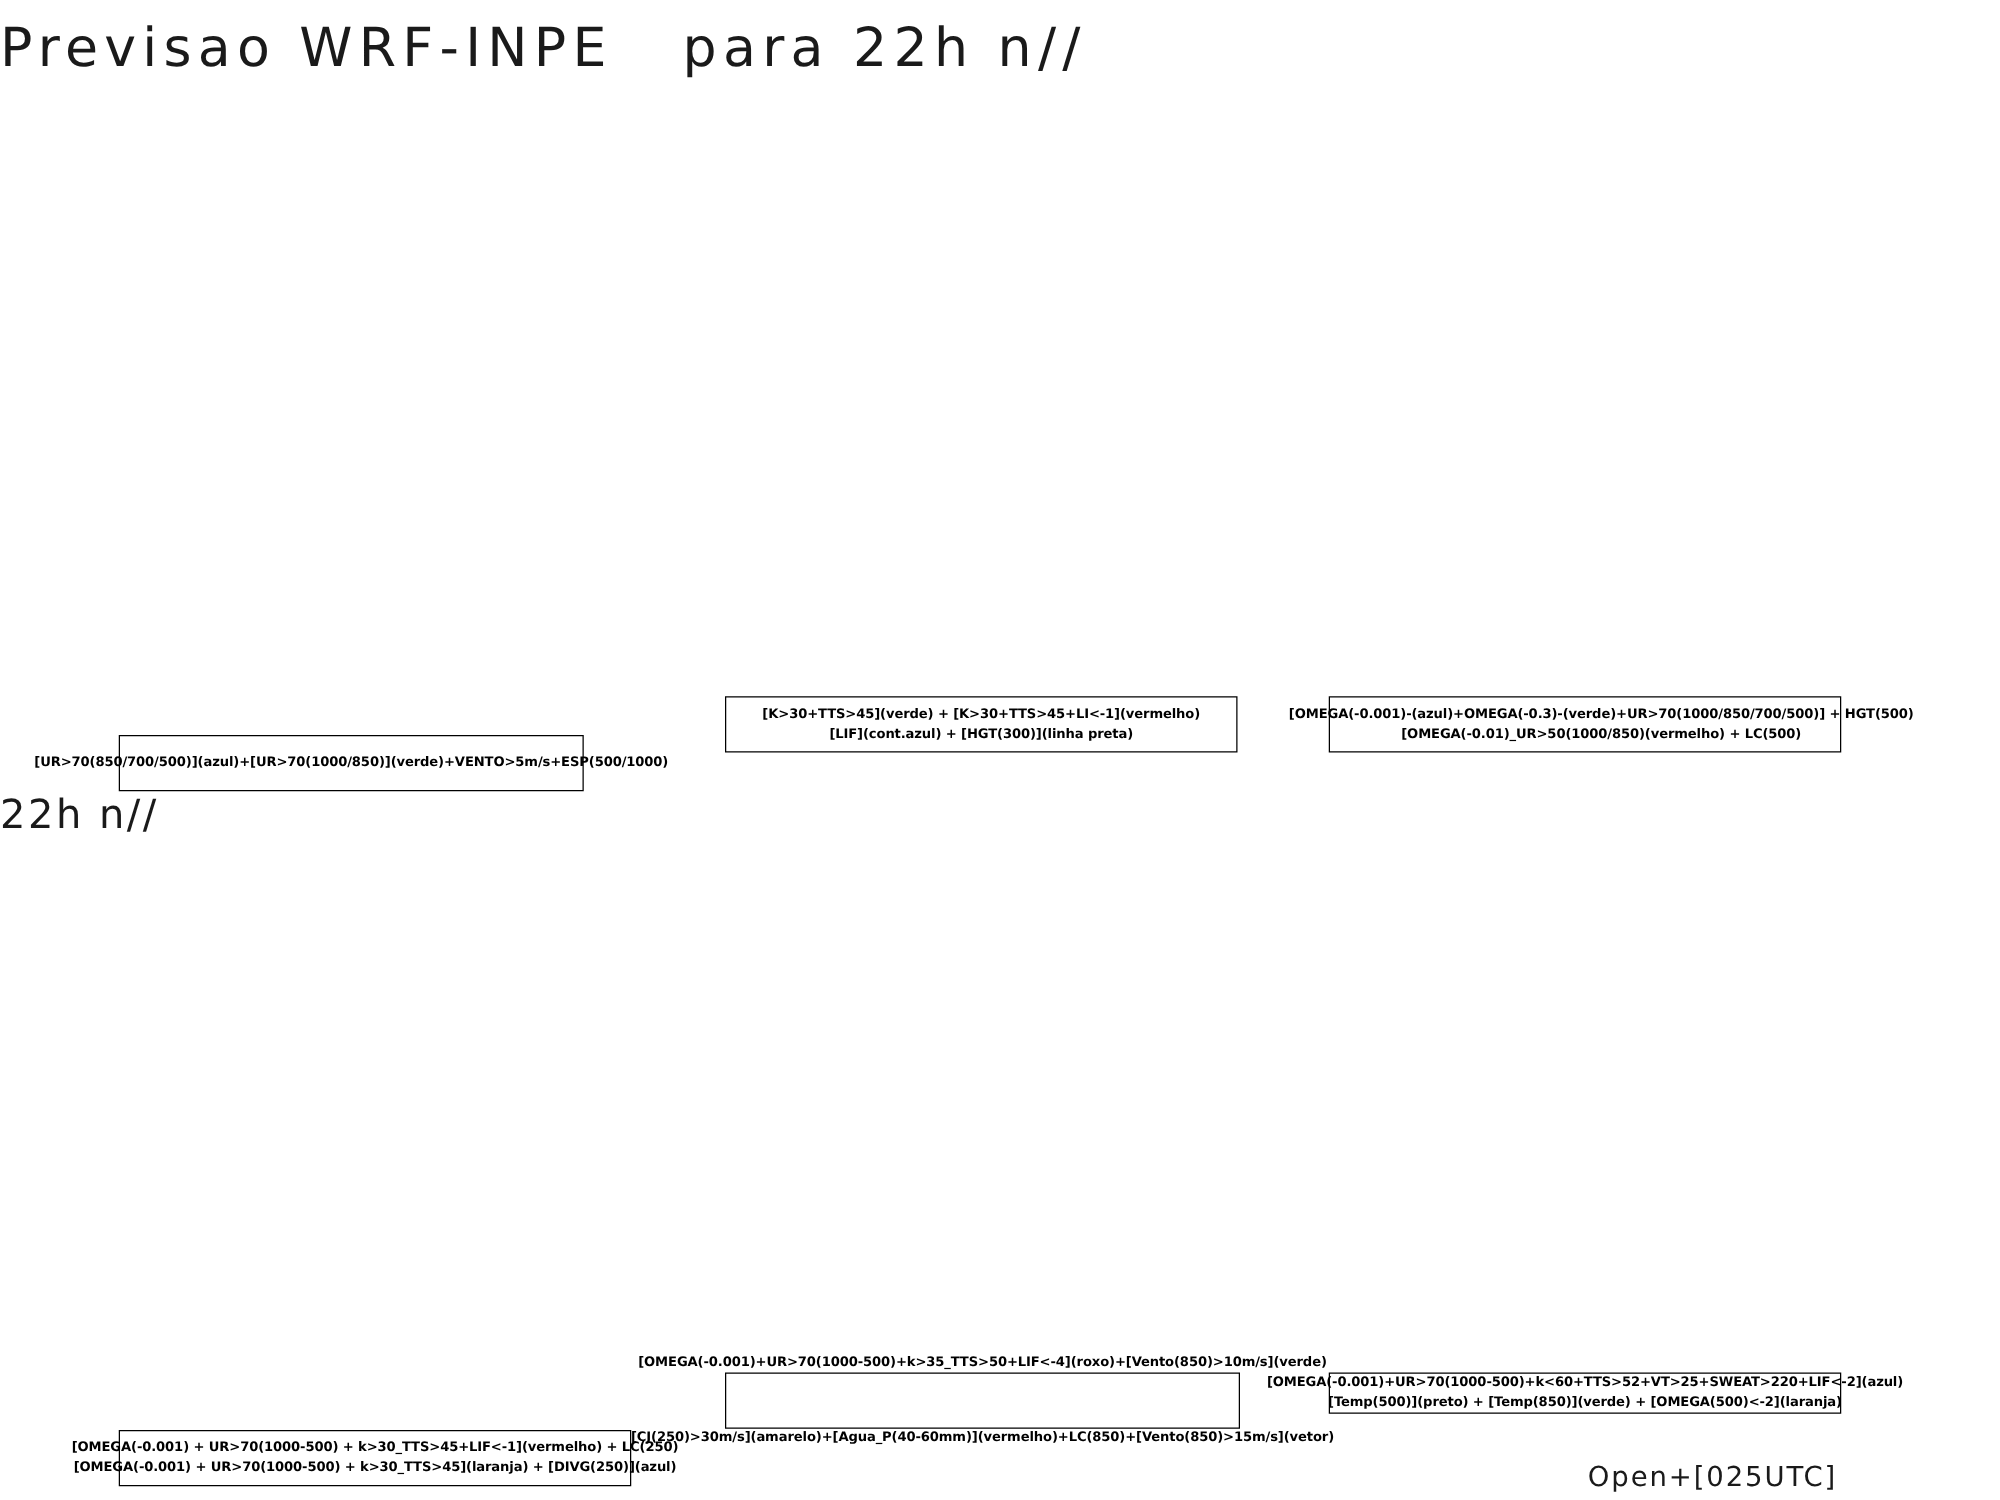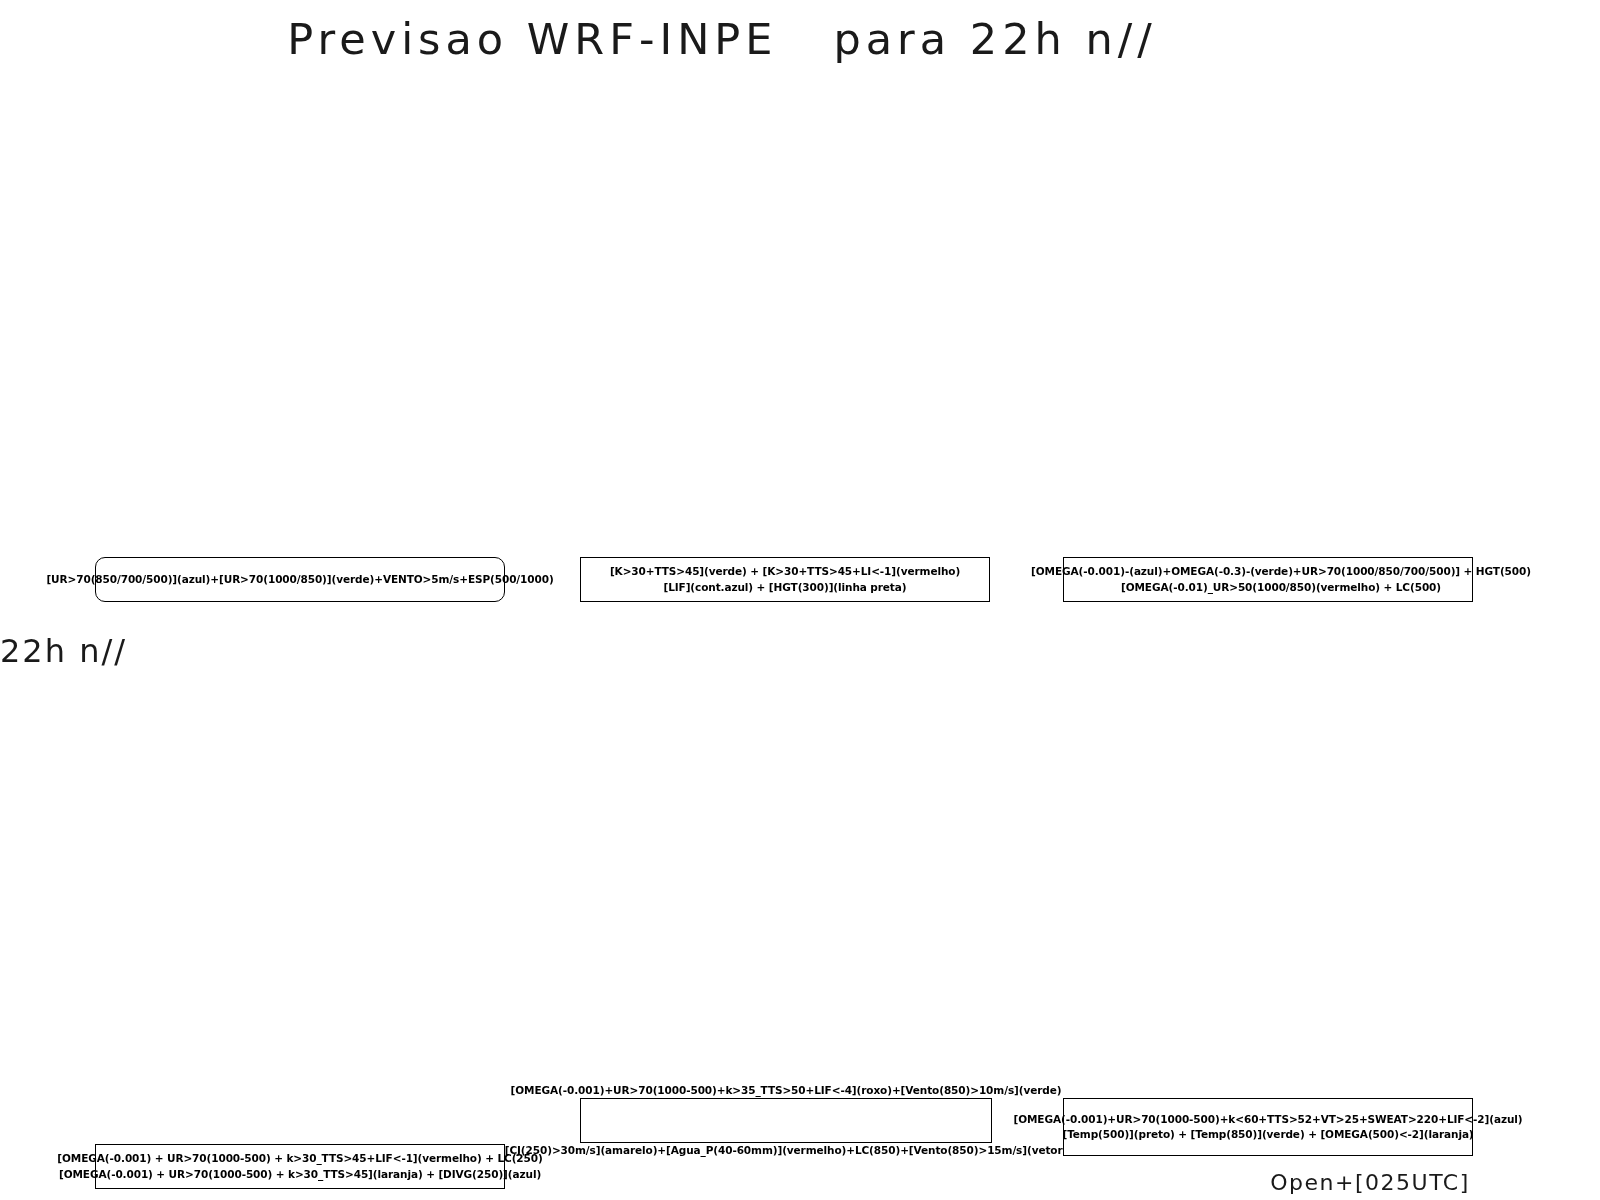--- a/index.html
+++ b/index.html
@@ -14,21 +14,21 @@
     font-family: "DejaVu Sans", sans-serif;
     color: #000000;
     overflow: hidden;
   }
 
   .page-title {
     position: absolute;
     top: 14px;
     left: 0;
     width: 1444px;
-    text-align: center;
+    text-align: left;
     font-family: "DejaVu Sans", sans-serif;
     font-size: 43px;
     font-weight: 400;
     letter-spacing: 5px;
     color: #1a1a1a;
     white-space: pre;
   }
 
   .mid-label {
     position: absolute;
@@ -68,28 +68,28 @@
   .legend-box .line {
     font-size: 10.5px;
     font-weight: bold;
     line-height: 1.45;
     white-space: nowrap;
     text-align: center;
     letter-spacing: -0.1px;
   }
 
   
-  #box-top-left   { left: 95px;  top: 557px;  width: 410px; height: 45px; border-radius: 10px; }
+  #box-top-left   { left: 95px;  top: 588px;  width: 372px; height: 45px; }
   #box-top-center { left: 580px; top: 557px;  width: 410px; height: 45px; }
   #box-top-right  { left: 1063px;top: 557px;  width: 410px; height: 45px; padding-left: 32px; }
 
   
   #box-bottom-left   { left: 95px;  top: 1098px; width: 410px; height: 45px; margin-top: 46px; }
   #box-bottom-center { left: 580px; top: 1098px; width: 412px; height: 45px; gap: 44px; }
-  #box-bottom-right  { left: 1063px;top: 1098px; width: 410px; height: 58px; }
+  #box-bottom-right  { left: 1063px;top: 1098px; width: 410px; height: 33px; }
 </style>
 </head>
 <body>
 
 <div class="page-title">Previsao WRF-INPE   para 22h n//</div>
 
 <div class="legend-box" id="box-top-left">
   <div class="line">[UR&gt;70(850/700/500)](azul)+[UR&gt;70(1000/850)](verde)+VENTO&gt;5m/s+ESP(500/1000)</div>
 </div>
 

